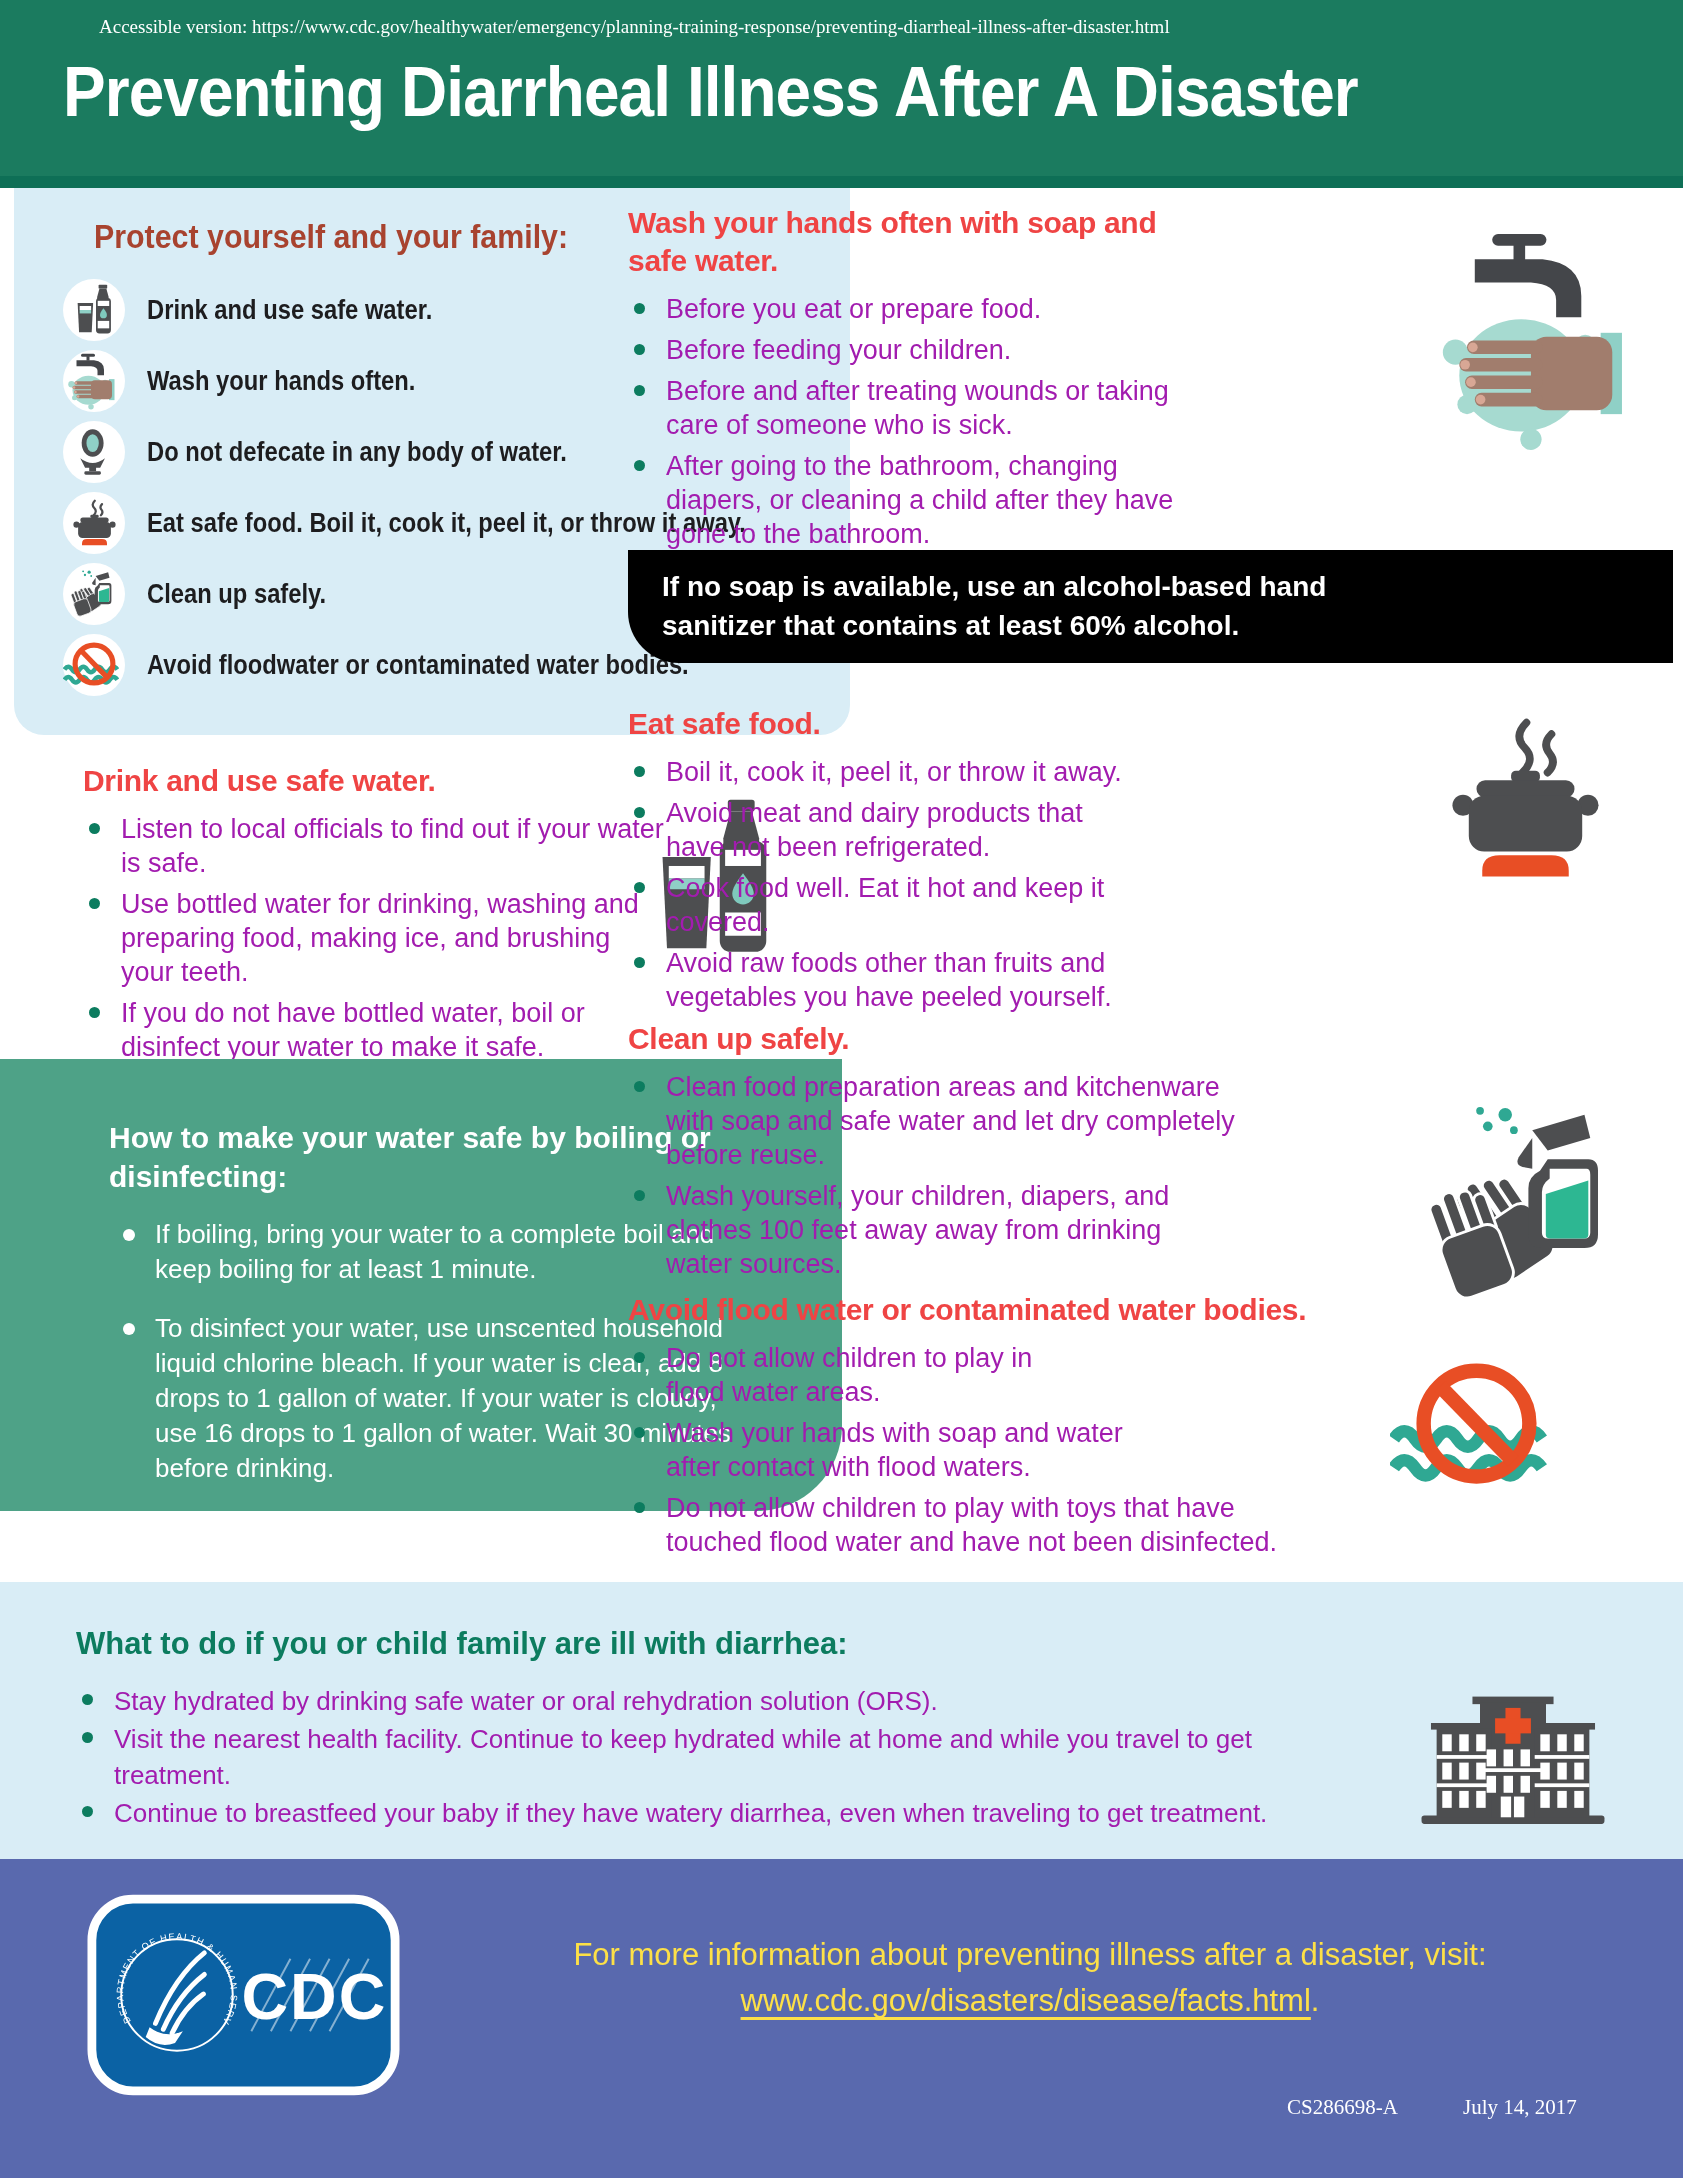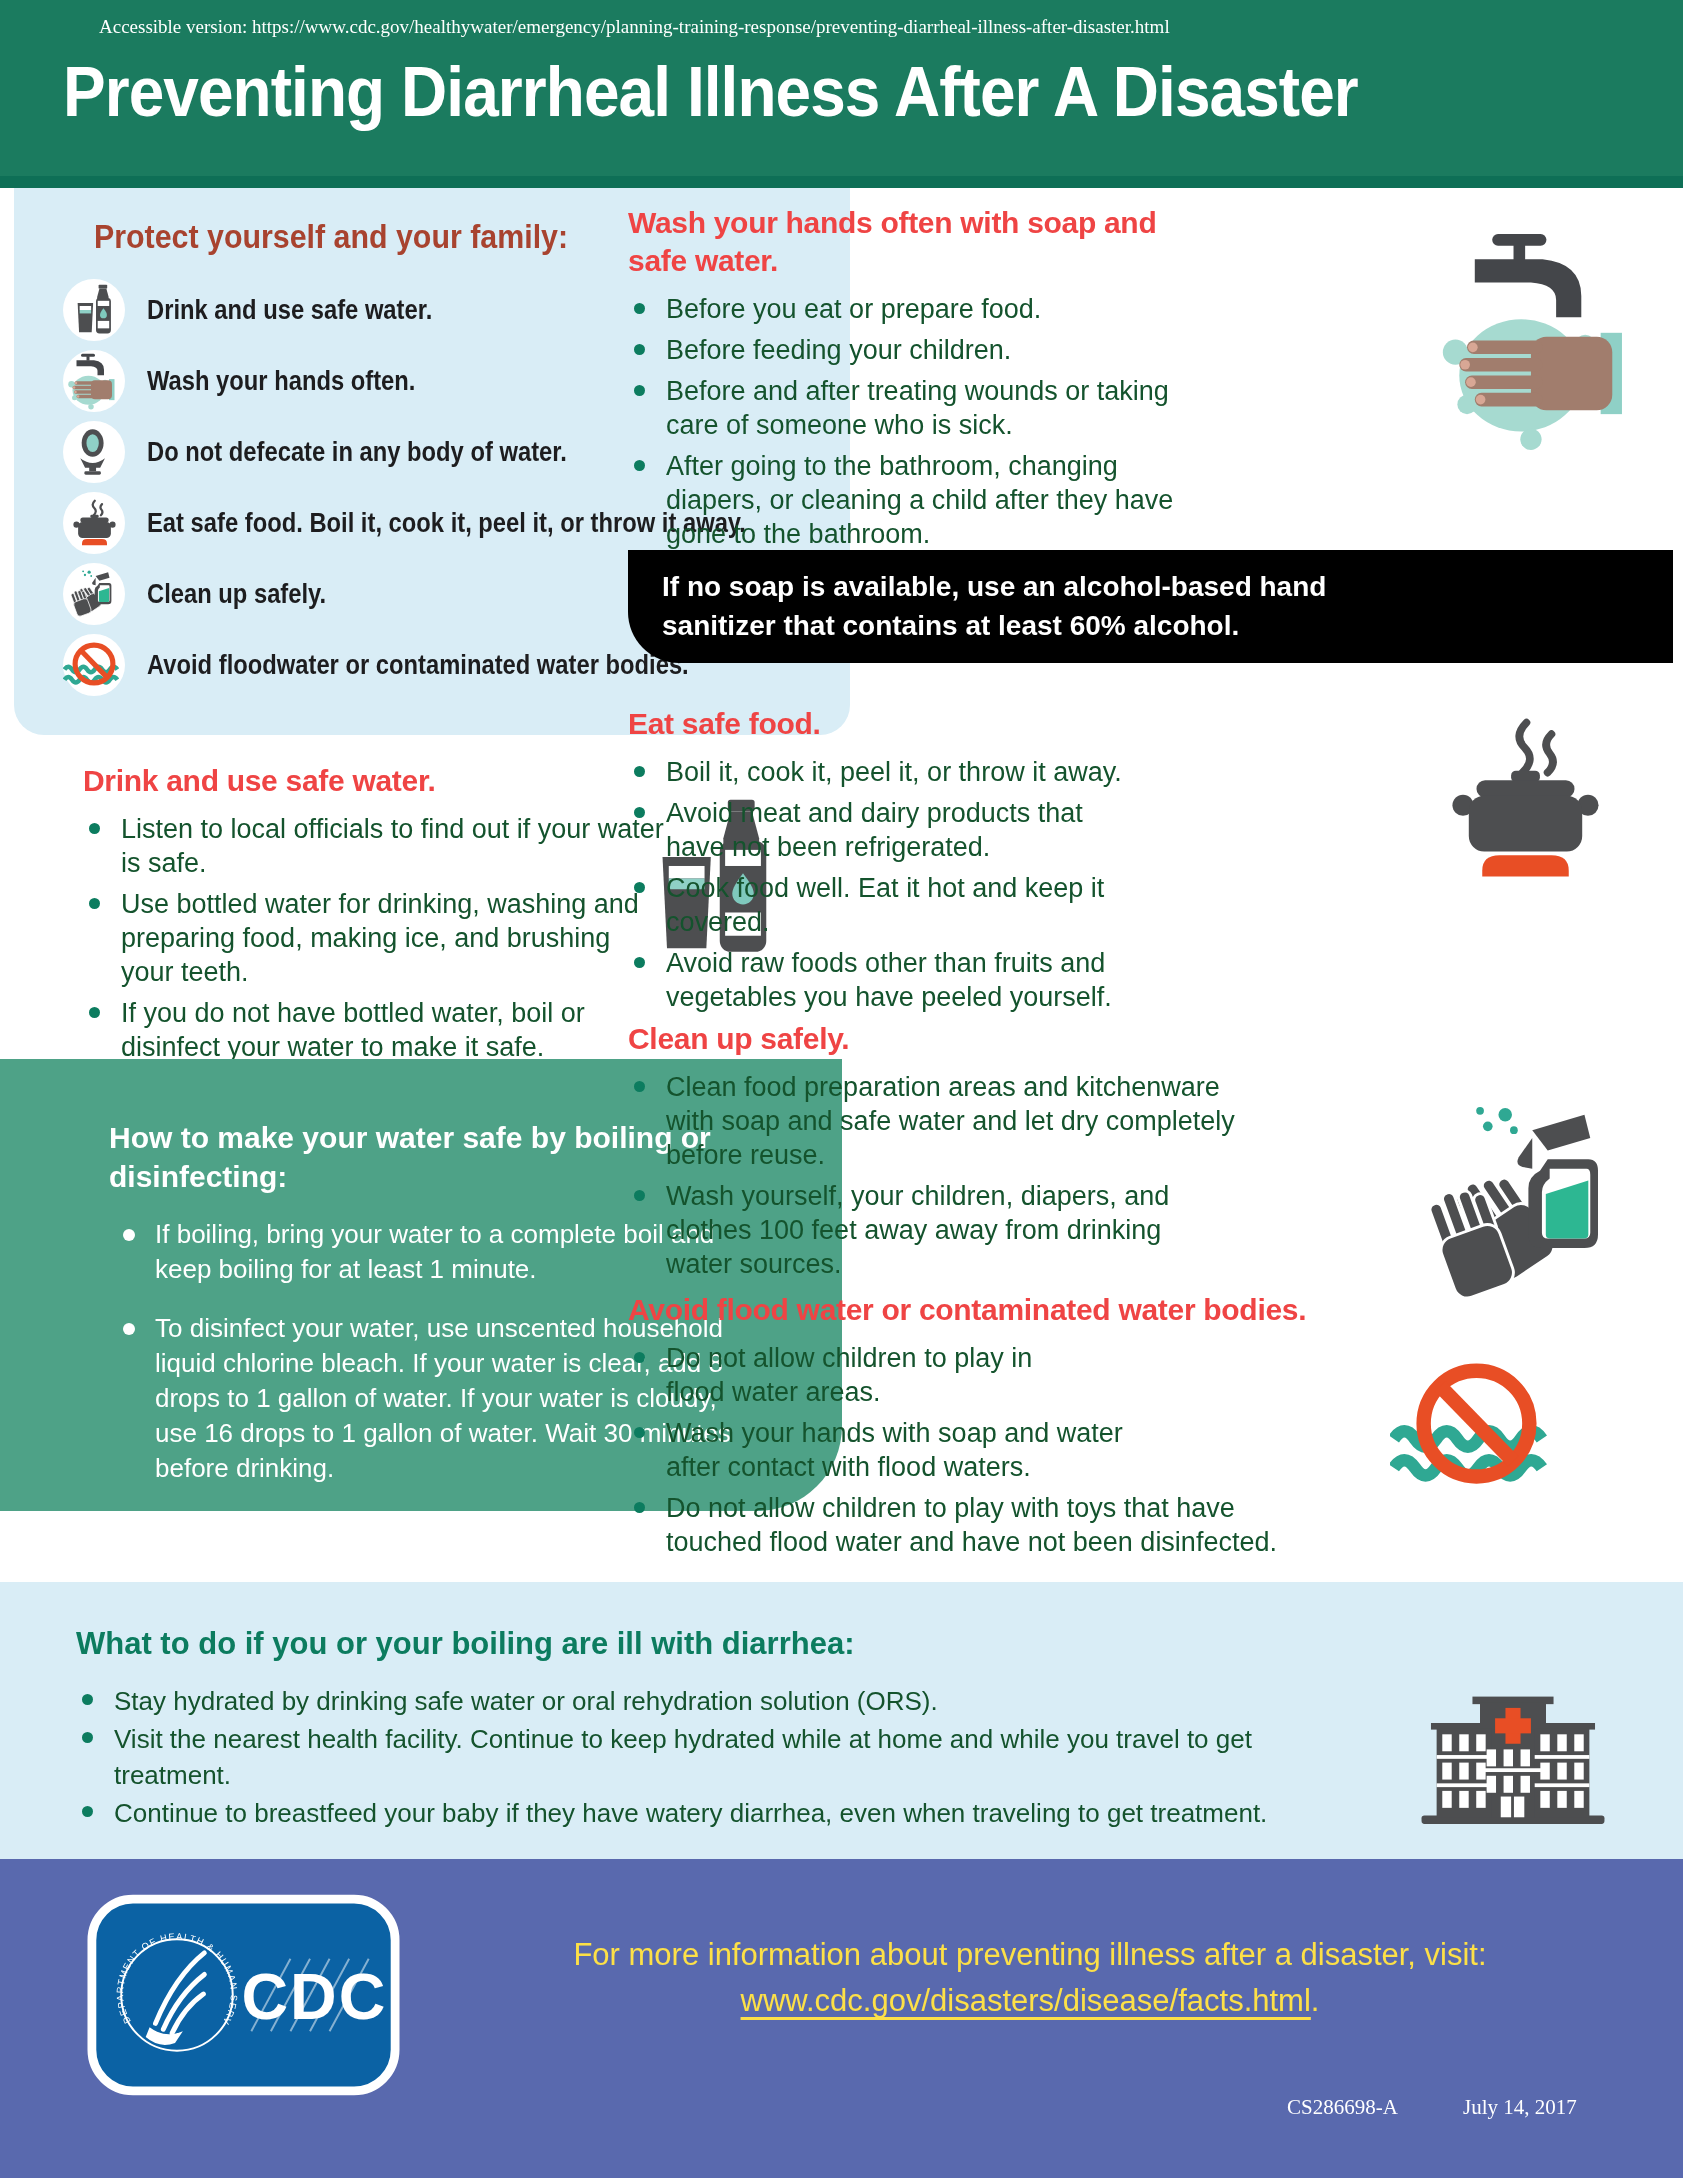--- a/index.html
+++ b/index.html
@@ -24,21 +24,21 @@
   .p-row { display:flex; align-items:center; height:62px; margin-bottom:9px; }
   .p-icon { width:62px; height:62px; min-width:62px; background:#ffffff; border-radius:50%;
             display:flex; align-items:center; justify-content:center; margin-right:22px; overflow:visible; }
   .p-label { font-size:27px; font-weight:bold; color:#1d1d1f; white-space:nowrap;
              display:inline-block; transform:scaleX(.88); transform-origin:left center; }
 
   
   .sec-head { font-size:30px; font-weight:bold; color:#ef4444; letter-spacing:-0.3px;
               margin:0 0 12px 0; line-height:38px; }
   .b-row { position:relative; padding-left:38px; font-size:27px; line-height:34px;
-           color:#14532d; margin-bottom:7px; }
+           color:#a21caf; margin-bottom:7px; }
   .b-row::before { content:""; position:absolute; left:6px; top:11px; width:11px; height:11px;
                    border-radius:50%; background:#0c7c5f; }
 
   .mw430{max-width:426px;} .mw460{max-width:455px;} .mw470{max-width:465px;}
   .mw500{max-width:495px;} .mw510{max-width:505px;}
   .mw550{max-width:545px;} .mw600{max-width:594px;} .mw660{max-width:653px;} .mw1180{max-width:1168px;}
 
   .drink-sec { position:absolute; left:83px; top:762px; width:604px; }
   .bottle-icon-lg { position:absolute; left:655px; top:798px; }
 
@@ -364,21 +364,21 @@
     <div class="sec-head">Avoid flood water or contaminated water bodies.</div>
     <div class="b-row mw430">Do not allow children to play in flood water areas.</div>
     <div class="b-row mw470">Wash your hands with soap and water after contact with flood waters.</div>
     <div class="b-row mw660">Do not allow children to play with toys that have touched flood water and have not been disinfected.</div>
   </div>
   <svg class="flood-icon-wrap" width="173" height="145" viewBox="0 0 175 146">
       <use href="#sym-noflood" width="100%" height="100%"></use>
     </svg>
 
   <div class="ill-band">
-    <div class="ill-head">What to do if you or your boiling are ill with diarrhea:</div>
+    <div class="ill-head">What to do if you or child family are ill with diarrhea:</div>
     <div class="ill-bullets">
       <div class="b-row">Stay hydrated by drinking safe water or oral rehydration solution (ORS).</div>
       <div class="b-row mw1180">Visit the nearest health facility. Continue to keep hydrated while at home and while you travel to get treatment.</div>
       <div class="b-row">Continue to breastfeed your baby if they have watery diarrhea, even when traveling to get treatment.</div>
     </div>
   </div>
   <svg class="hospital-icon-wrap" width="198" height="142" viewBox="0 0 200 143">
       <use href="#sym-hospital" width="100%" height="100%"></use>
     </svg>
 

